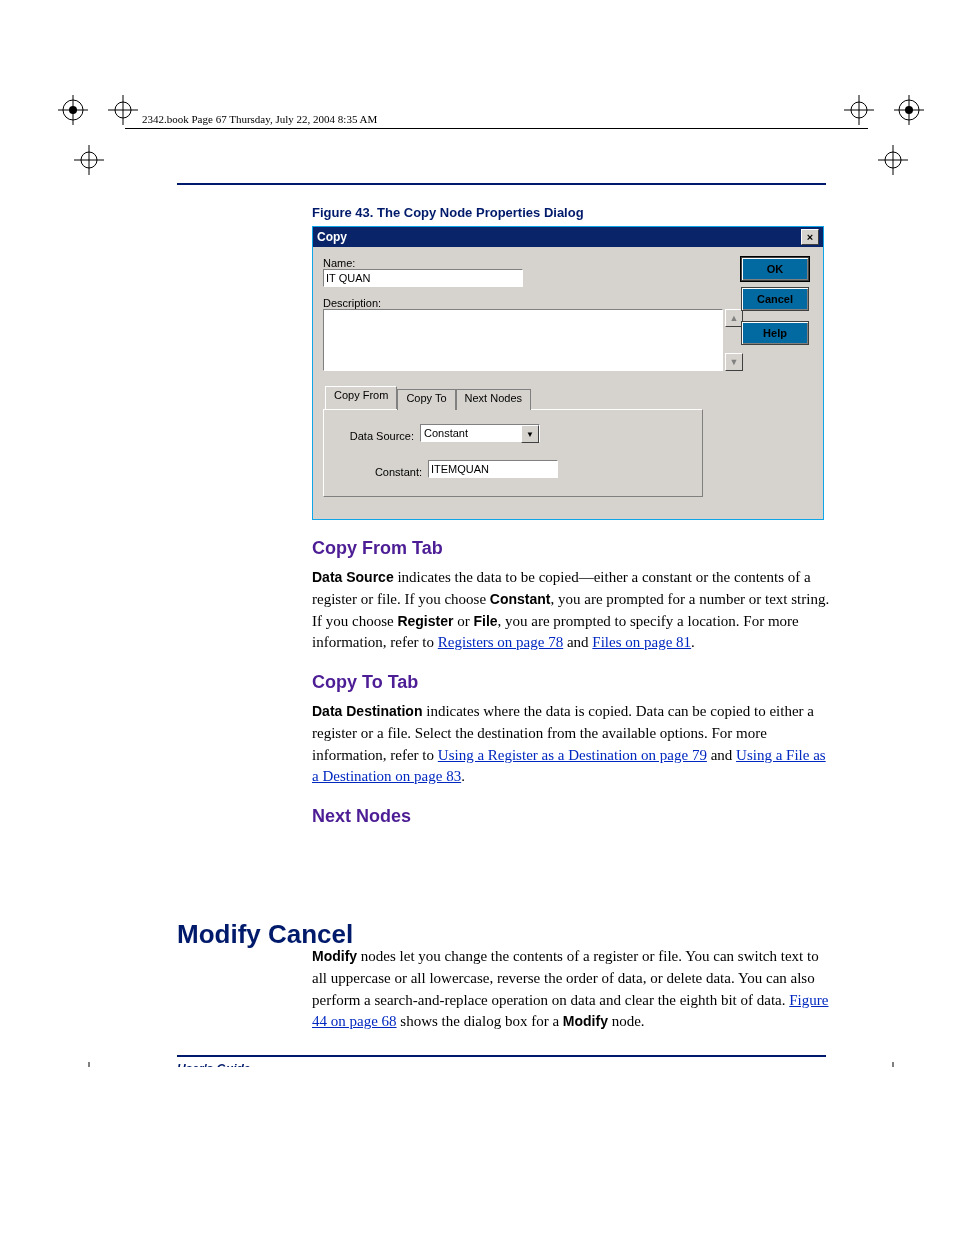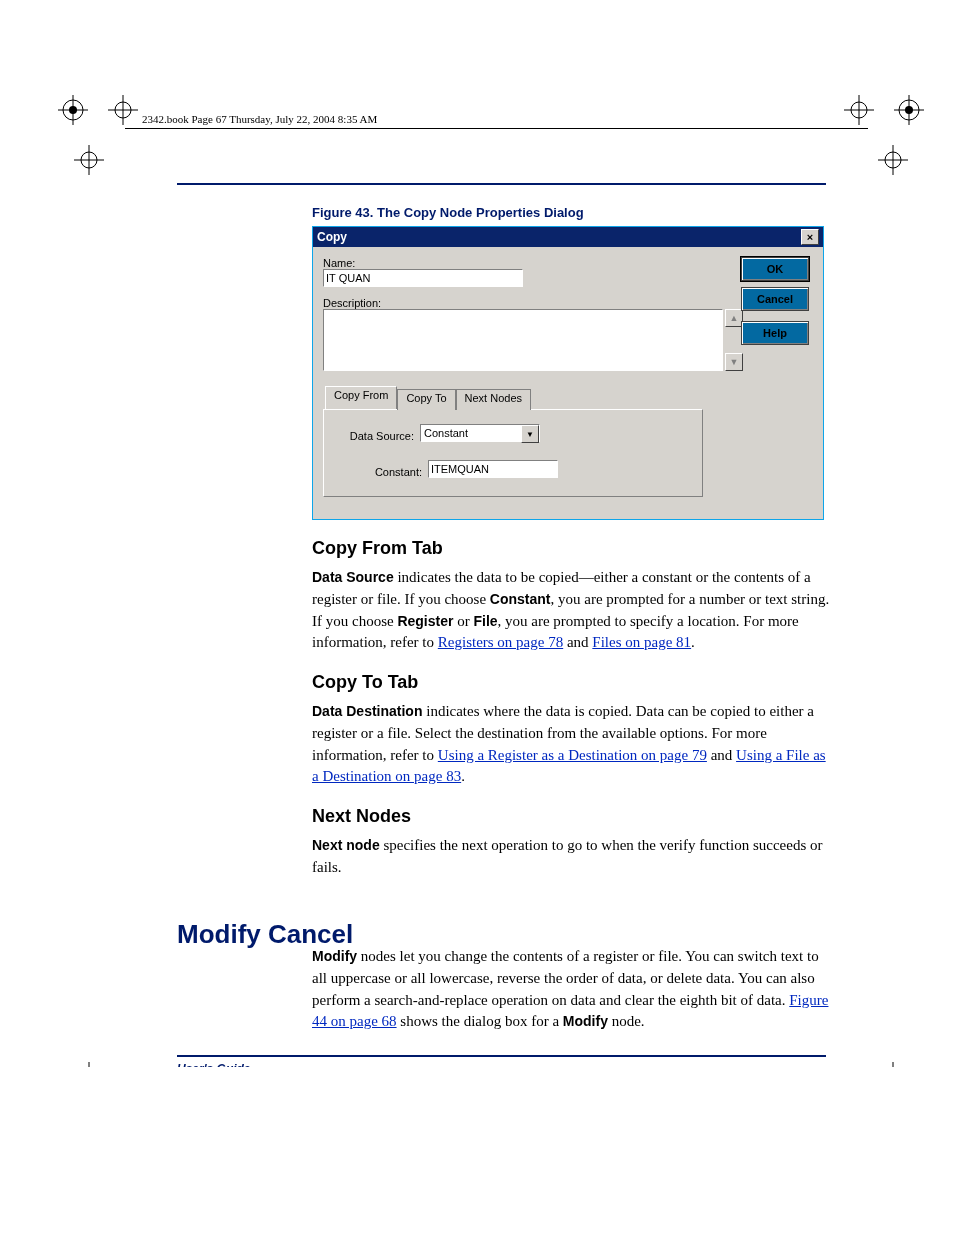--- a/index.html
+++ b/index.html
@@ -211,21 +211,21 @@
     border-right-color:#404040;
     border-bottom-color:#404040;
     display:flex;align-items:center;justify-content:center;
     font-size:8px; color:#000;
   }
   .tabpanel .win-input.constant { width: 130px; }
 
   
   h2 {
     font-family: Verdana, Arial, sans-serif;
-    color: #000000;
+    color: #4c1d95;
     font-size: 18px;
     font-weight: bold;
     margin: 18px 0 8px 0;
   }
   h1.section {
     font-family: Verdana, Arial, sans-serif;
     color: #001a6b;
     font-size: 26px;
     font-weight: bold;
     position: absolute;
@@ -422,23 +422,20 @@
     <p>
       <span class="term">Data Source</span><span> indicates the data to be copied—either a constant or the contents of a register or file. If you choose </span><span class="term">Constant</span><span>, you are prompted for a number or text string. If you choose </span><span class="term">Register</span><span> or </span><span class="term">File</span><span>, you are prompted to specify a location. For more information, refer to </span><span class="link">Registers on page 78</span><span> and </span><span class="link">Files on page 81</span><span>.</span>
     </p>
 
     <h2>Copy To Tab</h2>
     <p>
       <span class="term">Data Destination</span><span> indicates where the data is copied. Data can be copied to either a register or a file. Select the destination from the available options. For more information, refer to </span><span class="link">Using a Register as a Destination on page 79</span><span> and </span><span class="link">Using a File as a Destination on page 83</span><span>.</span>
     </p>
 
     <h2>Next Nodes</h2>
-    <p>
-      <span class="term">Next node</span><span> specifies the next operation to go to when the verify function succeeds or fails.</span>
-    </p>
   </div>
 
   <h1 class="section" style="top:902px;">Modify Cancel</h1>
   <div style="position:absolute; left:300px; top:940px; width:520px;">
     <p>
       <span class="term">Modify</span><span> nodes let you change the contents of a register or file. You can switch text to all uppercase or all lowercase, reverse the order of data, or delete data. You can also perform a search-and-replace operation on data and clear the eighth bit of data. </span><span class="link">Figure 44 on page 68</span><span> shows the dialog box for a </span><span class="term">Modify</span><span> node.</span>
     </p>
   </div>
 
   <div class="rule-bot"></div>

